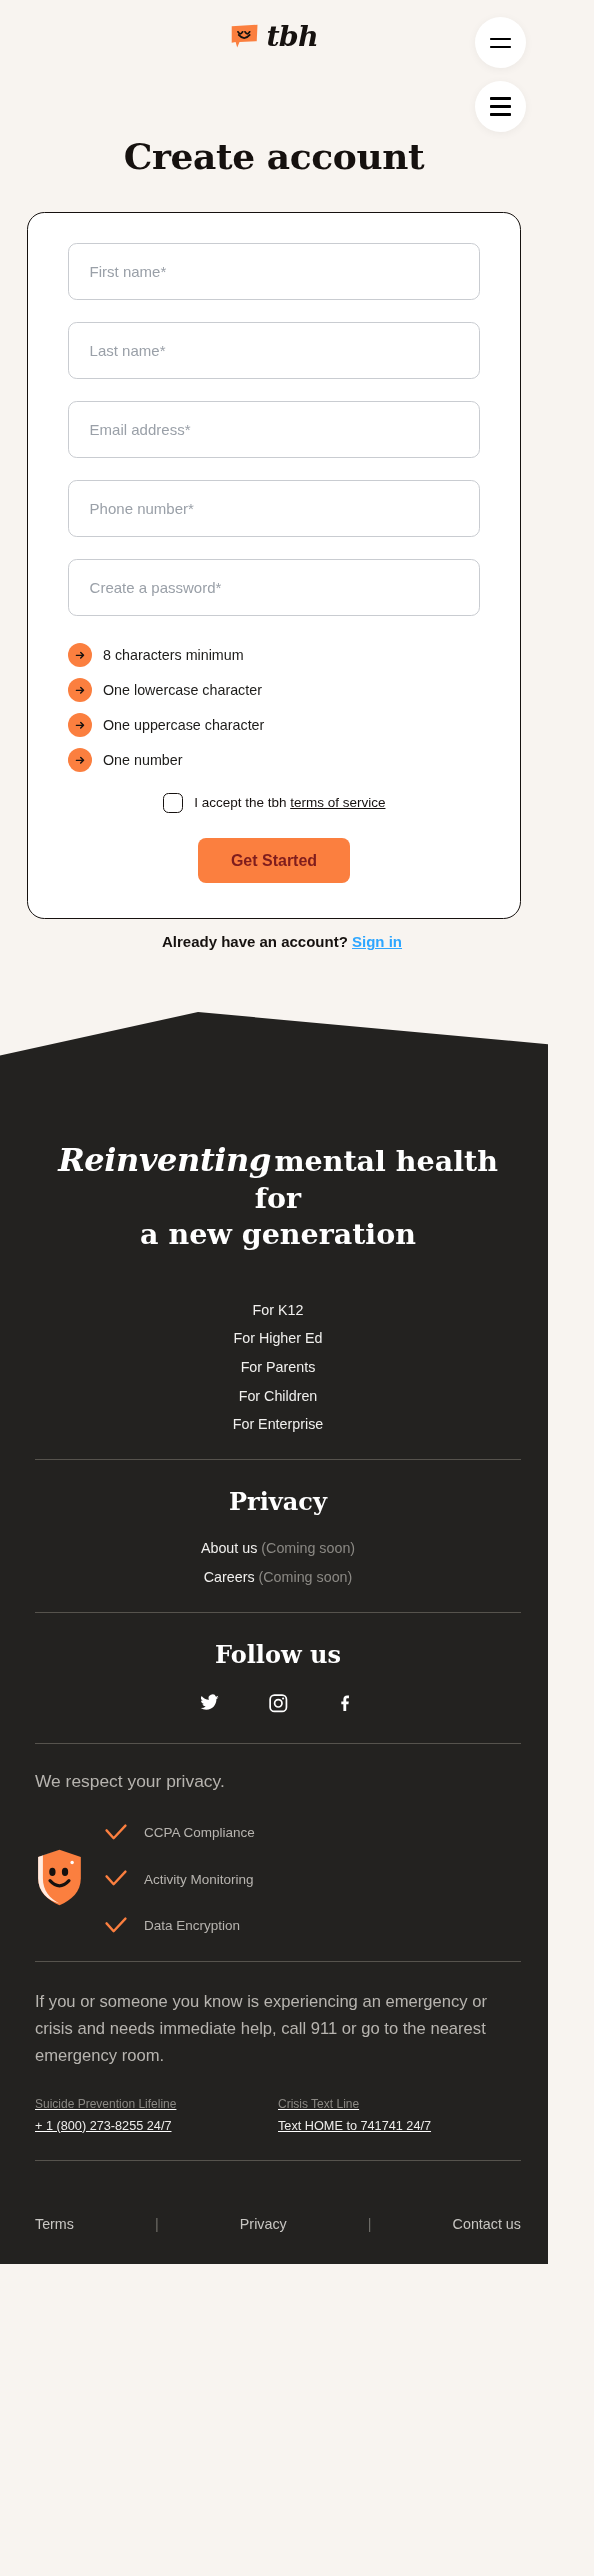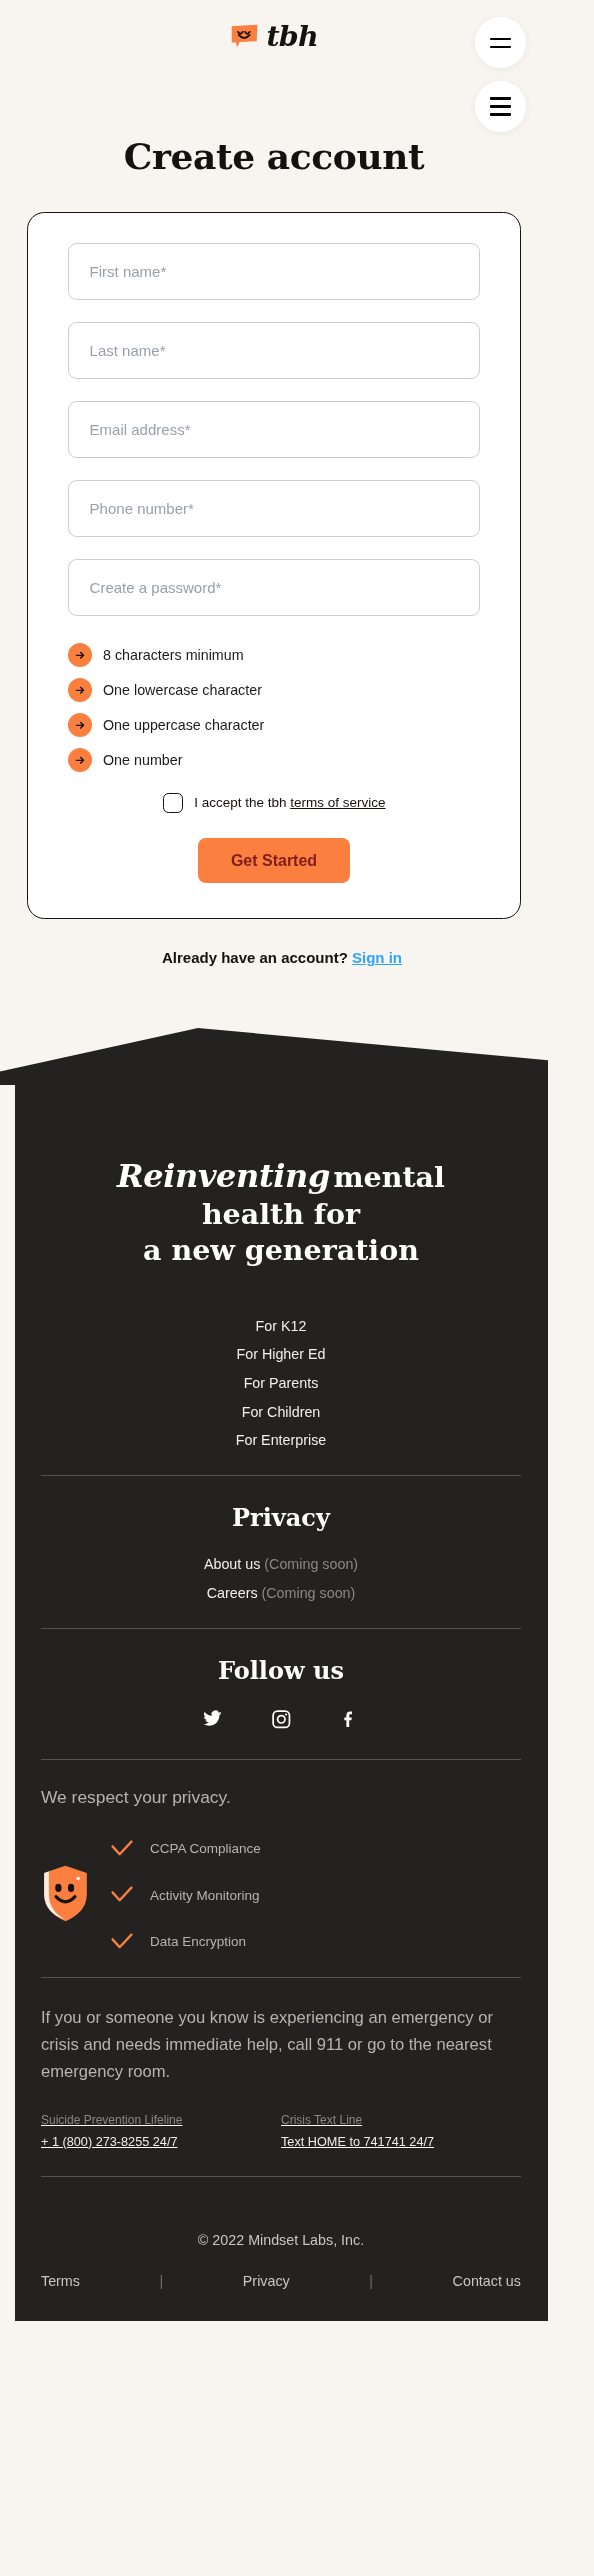--- a/index.html
+++ b/index.html
@@ -167,21 +167,21 @@
     color: #7f1d1d;
     font-size: 16px;
     font-weight: bold;
     padding: 13.5px 33px;
     cursor: pointer;
     font-family: "Liberation Sans", sans-serif;
   }
 
   .already {
     text-align: center;
-    margin-top: 30px;
+    margin-top: 14px;
     font-size: 15px;
     font-weight: bold;
     color: #16110f;
     padding-left: 16px;
   }
   .signin-link {
     color: #2ea6ff;
     text-decoration: underline;
     cursor: pointer;
   }
@@ -192,23 +192,22 @@
     margin-top: 62px;
   }
   .footer-angle {
     display: block;
     width: 594px;
     height: 57px;
   }
   .footer {
     background: #232220;
     color: #fff;
-    padding: 32px 27px 0 26px;
+    padding: 32px 27px 0 35px;
     margin-top: -0.8px;
-    margin-left: 15px;
   }
 
   .hero {
     text-align: center;
     padding: 40px 20.6px 49px 20.6px;
     line-height: 1.26;
   }
   .hero-script {
     font-family: "DejaVu Serif", serif;
     font-style: italic;
@@ -521,21 +520,20 @@
         </div>
         <div class="hotline">
           <div class="hotline-name">Crisis Text Line</div>
           <div class="hotline-value">Text HOME to 741741 24/7</div>
         </div>
       </div>
 
       <div class="divider"></div>
 
       <div class="bottom">
-        <div class="copyright">© 2022 Mindset Labs, Inc.</div>
         <div class="bottom-links">
           <span class="b-link">Terms</span>
           <span class="sep">|</span>
           <span class="b-link">Privacy</span>
           <span class="sep">|</span>
           <span class="b-link">Contact us</span>
         </div>
       </div>
 
     </div>

